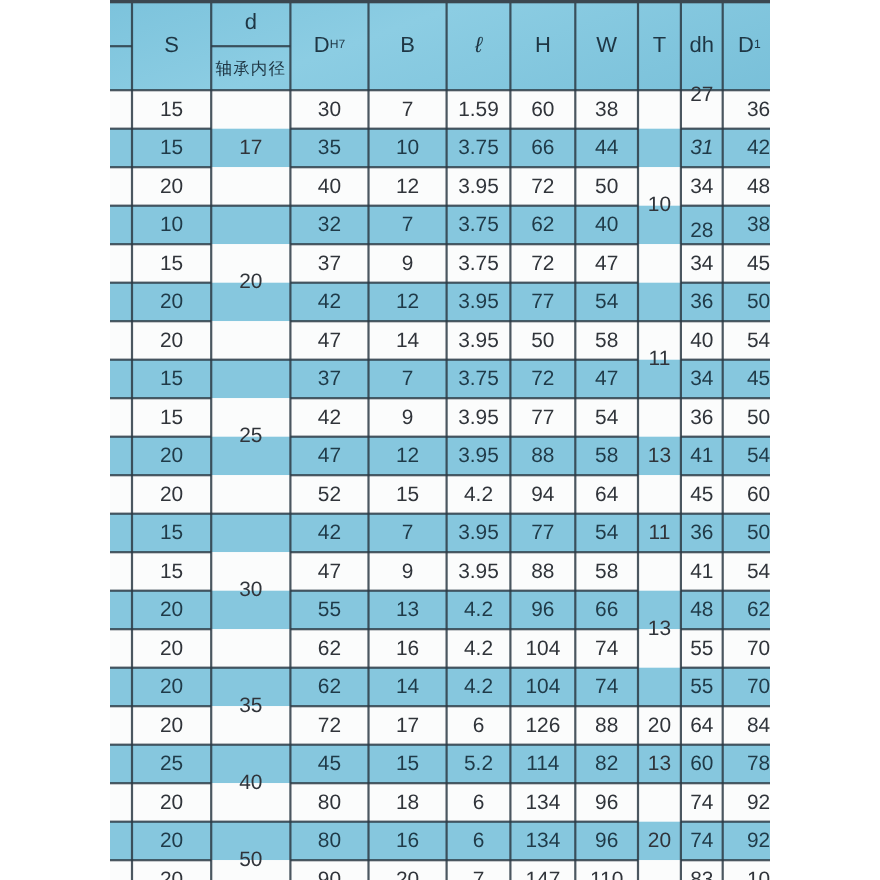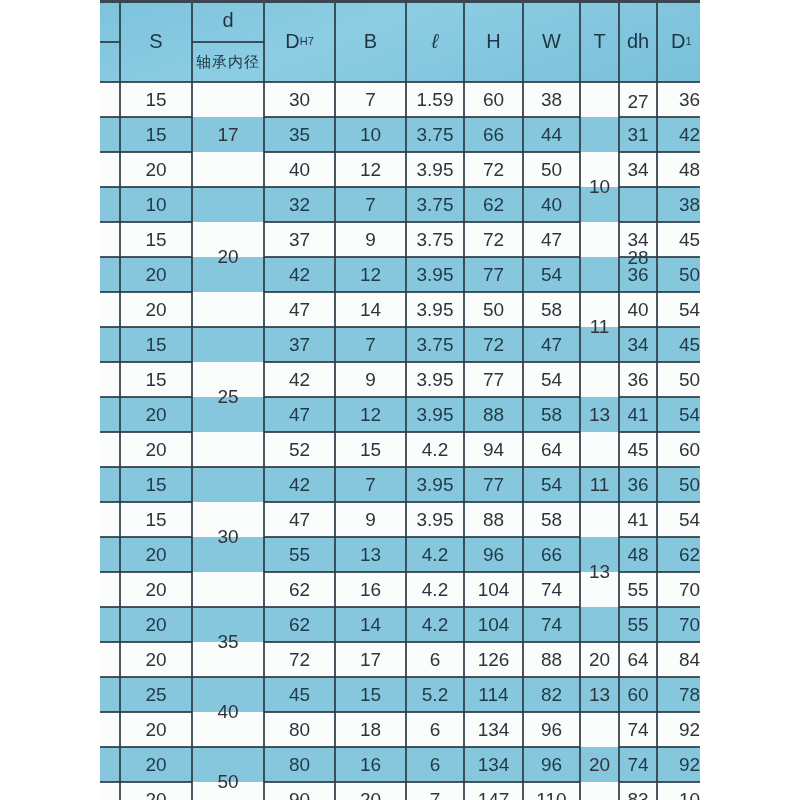--- a/index.html
+++ b/index.html
@@ -61,45 +61,45 @@
       <div class="row-bg white" style="top: 782px;"></div>
     </div>
   <div id="merged-layer"></div>
   <div id="text-layer">
       <div class="cell" style="left: 20px; top: 82px; width: 72px; height: 35px;">15</div>
       <div class="cell" style="left: 164px; top: 82px; width: 71px; height: 35px;">30</div>
       <div class="cell" style="left: 235px; top: 82px; width: 71px; height: 35px;">7</div>
       <div class="cell" style="left: 306px; top: 82px; width: 58px; height: 35px;">1.59</div>
       <div class="cell" style="left: 364px; top: 82px; width: 59px; height: 35px;">60</div>
       <div class="cell" style="left: 423px; top: 82px; width: 57px; height: 35px;">38</div>
-      <div class="cell" style="left: 519px; top: 84px; width: 38px; height: 35px;">27</div>
+      <div class="cell" style="left: 519px; top: 69px; width: 38px; height: 35px;">27</div>
       <div class="cell" style="left: 557px; top: 82px; width: 60px; height: 35px; justify-content: flex-start; padding-left: 22px; box-sizing: border-box;">36</div>
       <div class="cell blue-txt" style="left: 20px; top: 117px; width: 72px; height: 35px;">15</div>
       <div class="cell blue-txt" style="left: 164px; top: 117px; width: 71px; height: 35px;">35</div>
       <div class="cell blue-txt" style="left: 235px; top: 117px; width: 71px; height: 35px;">10</div>
       <div class="cell blue-txt" style="left: 306px; top: 117px; width: 58px; height: 35px;">3.75</div>
       <div class="cell blue-txt" style="left: 364px; top: 117px; width: 59px; height: 35px;">66</div>
       <div class="cell blue-txt" style="left: 423px; top: 117px; width: 57px; height: 35px;">44</div>
-      <div class="cell blue-txt" style="left: 519px; top: 117px; width: 38px; height: 35px;">31</div>
+      <div class="cell blue-txt" style="left: 519px; top: 117px; width: 38px; height: 35px; font-style: italic;">31</div>
       <div class="cell blue-txt" style="left: 557px; top: 117px; width: 60px; height: 35px; justify-content: flex-start; padding-left: 22px; box-sizing: border-box;">42</div>
       <div class="cell" style="left: 20px; top: 152px; width: 72px; height: 35px;">20</div>
       <div class="cell" style="left: 164px; top: 152px; width: 71px; height: 35px;">40</div>
       <div class="cell" style="left: 235px; top: 152px; width: 71px; height: 35px;">12</div>
       <div class="cell" style="left: 306px; top: 152px; width: 58px; height: 35px;">3.95</div>
       <div class="cell" style="left: 364px; top: 152px; width: 59px; height: 35px;">72</div>
       <div class="cell" style="left: 423px; top: 152px; width: 57px; height: 35px;">50</div>
       <div class="cell" style="left: 519px; top: 152px; width: 38px; height: 35px;">34</div>
       <div class="cell" style="left: 557px; top: 152px; width: 60px; height: 35px; justify-content: flex-start; padding-left: 22px; box-sizing: border-box;">48</div>
       <div class="cell blue-txt" style="left: 20px; top: 187px; width: 72px; height: 35px;">10</div>
       <div class="cell blue-txt" style="left: 164px; top: 187px; width: 71px; height: 35px;">32</div>
       <div class="cell blue-txt" style="left: 235px; top: 187px; width: 71px; height: 35px;">7</div>
       <div class="cell blue-txt" style="left: 306px; top: 187px; width: 58px; height: 35px;">3.75</div>
       <div class="cell blue-txt" style="left: 364px; top: 187px; width: 59px; height: 35px;">62</div>
       <div class="cell blue-txt" style="left: 423px; top: 187px; width: 57px; height: 35px;">40</div>
-      <div class="cell blue-txt" style="left: 519px; top: 187px; width: 38px; height: 45px; margin-top: 48px;">28</div>
+      <div class="cell blue-txt" style="left: 519px; top: 187px; width: 38px; height: 45px;">28</div>
       <div class="cell blue-txt" style="left: 557px; top: 187px; width: 60px; height: 35px; justify-content: flex-start; padding-left: 22px; box-sizing: border-box;">38</div>
       <div class="cell" style="left: 20px; top: 222px; width: 72px; height: 35px;">15</div>
       <div class="cell" style="left: 164px; top: 222px; width: 71px; height: 35px;">37</div>
       <div class="cell" style="left: 235px; top: 222px; width: 71px; height: 35px;">9</div>
       <div class="cell" style="left: 306px; top: 222px; width: 58px; height: 35px;">3.75</div>
       <div class="cell" style="left: 364px; top: 222px; width: 59px; height: 35px;">72</div>
       <div class="cell" style="left: 423px; top: 222px; width: 57px; height: 35px;">47</div>
       <div class="cell" style="left: 519px; top: 222px; width: 38px; height: 35px;">34</div>
       <div class="cell" style="left: 557px; top: 222px; width: 60px; height: 35px; justify-content: flex-start; padding-left: 22px; box-sizing: border-box;">45</div>
       <div class="cell blue-txt" style="left: 20px; top: 257px; width: 72px; height: 35px;">20</div>

